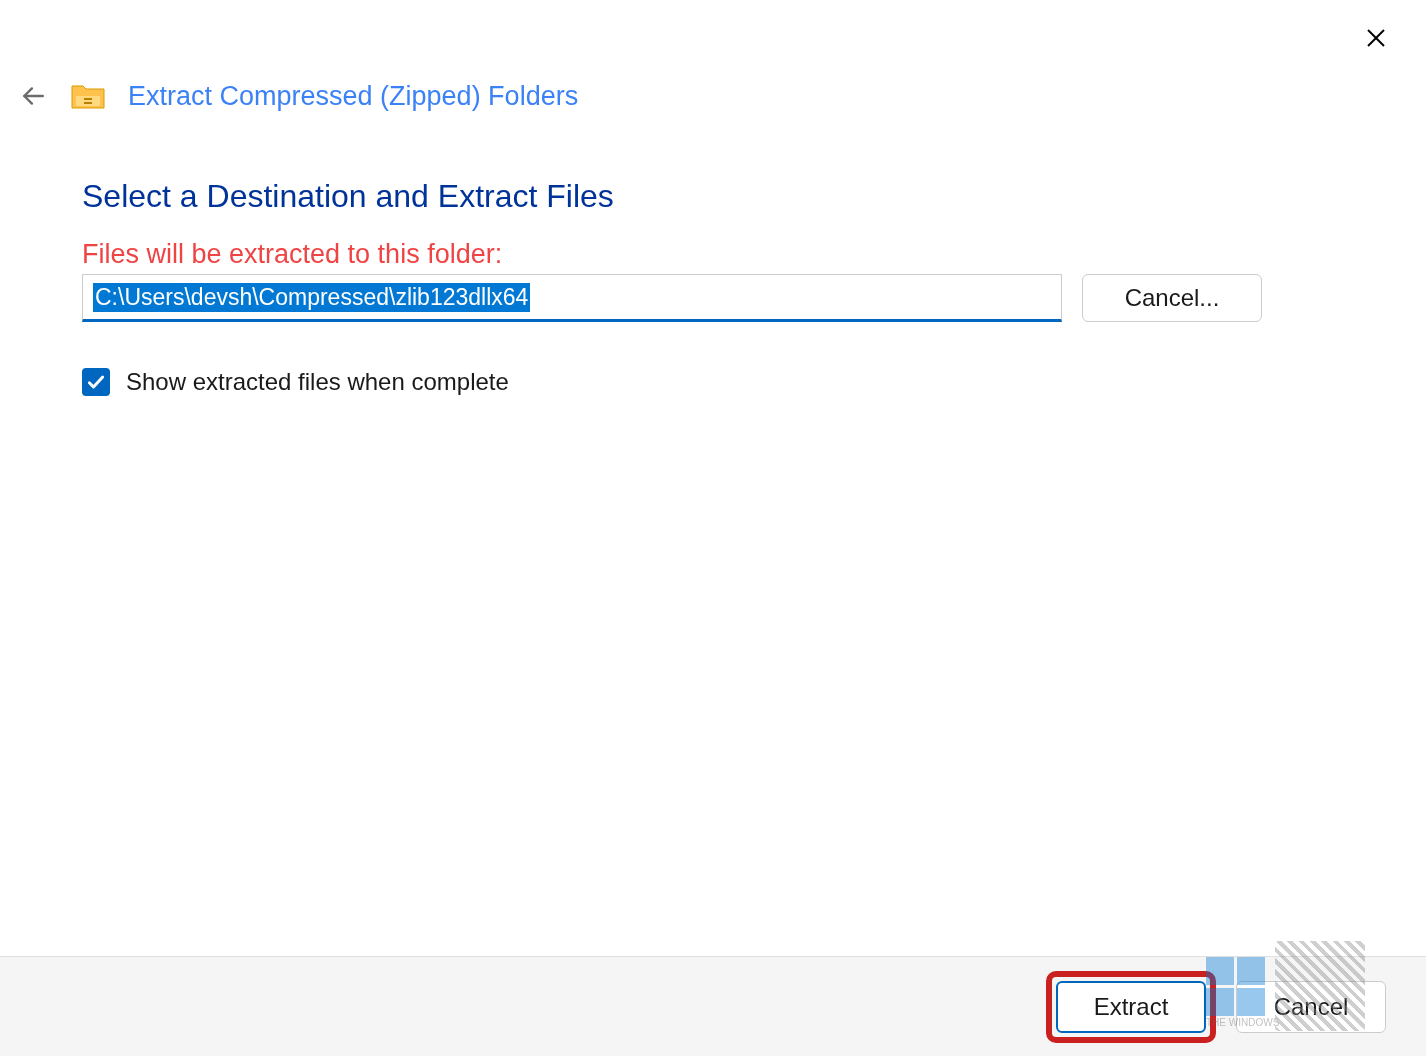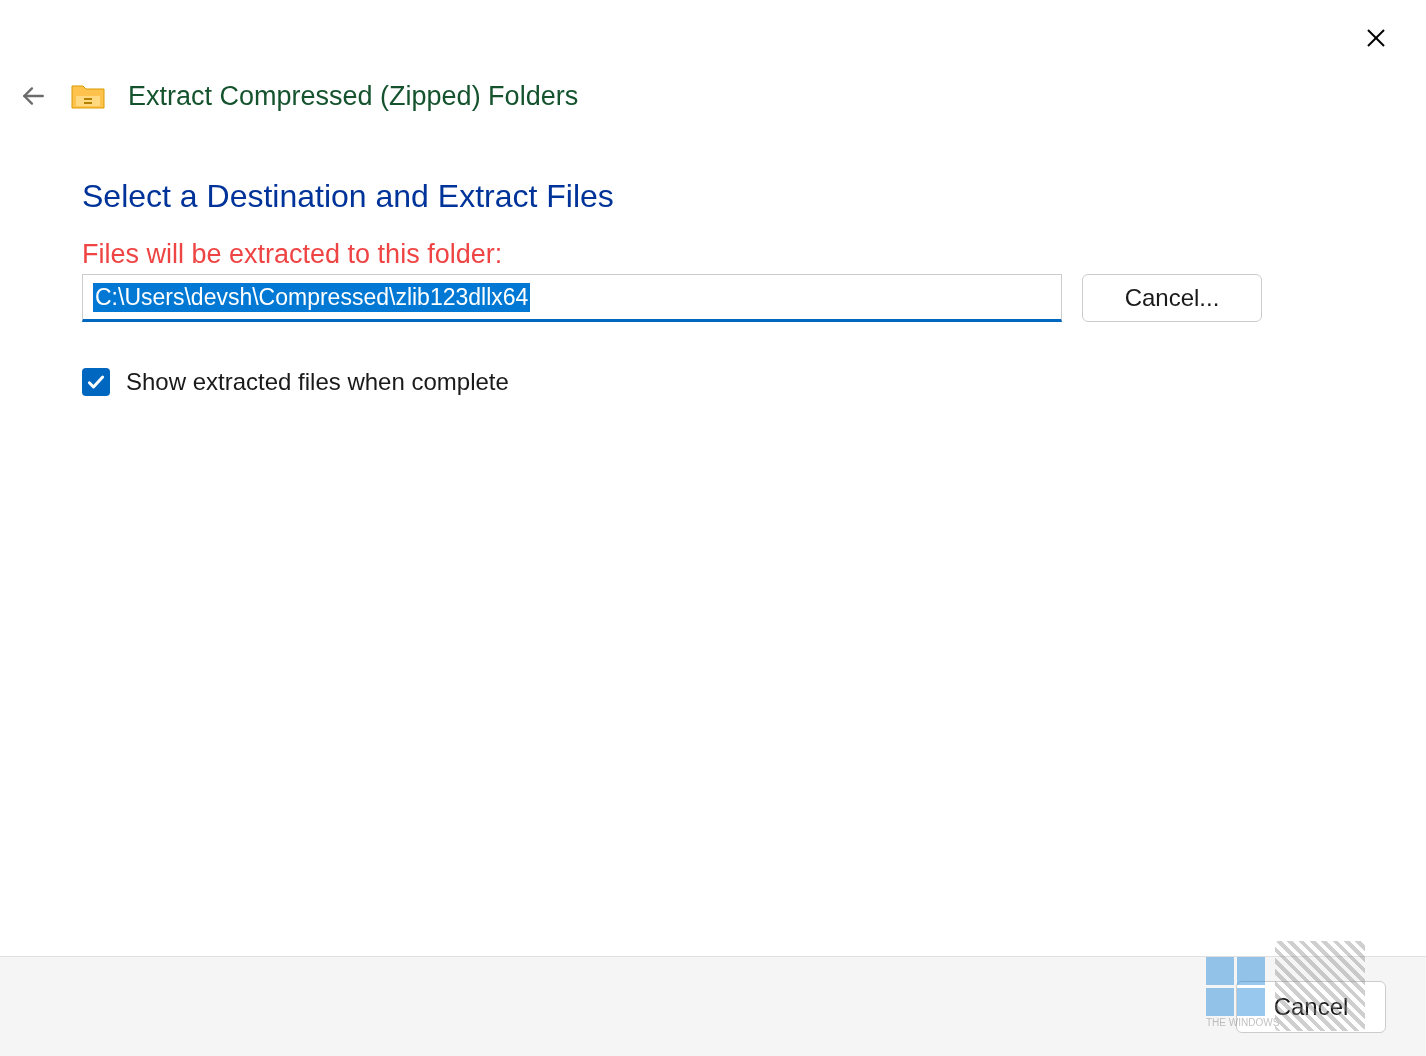--- a/index.html
+++ b/index.html
@@ -45,21 +45,21 @@
     .folder-icon {
       width: 36px;
       height: 36px;
       display: flex;
       align-items: center;
       justify-content: center;
     }
     .folder-icon svg { width: 36px; height: 36px; }
     .dialog-title {
       font-size: 27px;
-      color: #14532d;
+      color: #3b82f6;
       font-weight: 400;
     }
     .main-content {
       position: absolute;
       left: 82px;
       top: 178px;
       width: 1180px;
     }
     .page-heading {
       font-size: 32px;
@@ -245,20 +245,23 @@
     <div class="checkbox-label">Show extracted files when complete</div>
   </div>
 </div>
 
 <svg class="red-arrow" viewBox="0 0 160 30">
   <line x1="0" y1="15" x2="130" y2="15" stroke="#c92020" stroke-width="14"></line>
   <polygon points="125,0 160,15 125,30" fill="#c92020"></polygon>
 </svg>
 
 <div class="footer-bar">
+  <div class="extract-btn-wrapper">
+    <button class="footer-btn">Extract</button>
+  </div>
   <button class="footer-btn">Cancel</button>
 </div>
 
 <div class="watermark">
   <div class="windows-logo">
     <div></div>
       <div></div>
       <div></div>
       <div></div>
   </div>

